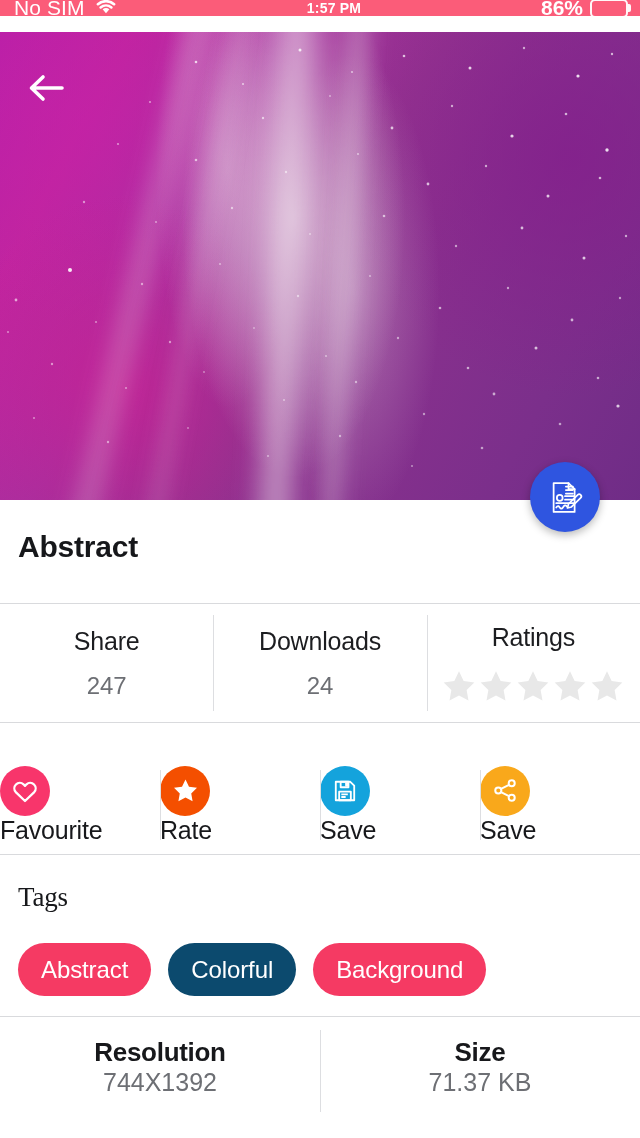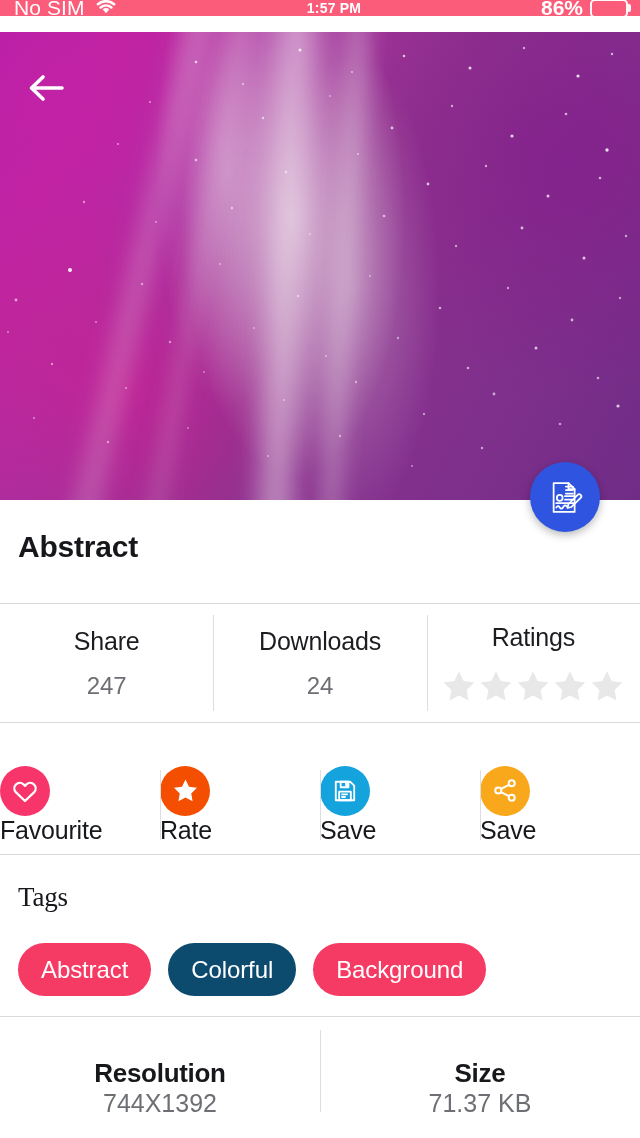--- a/index.html
+++ b/index.html
@@ -127,21 +127,21 @@
     letter-spacing:-.1px;
   }
 
   
   .meta{
     position:absolute; top:1018px; left:0; width:640px; height:120px;
     display:flex; background:#fff;
   }
   .meta-cell{
     flex:1; position:relative; display:flex; flex-direction:column;
-    align-items:center; justify-content:center; padding-top:19px; 
+    align-items:center; justify-content:flex-start; padding-top:19px; 
   }
   .meta-cell + .meta-cell::before{
     content:""; position:absolute; left:0; top:12px; height:82px; width:1px; background:#dddee1;
   }
   .meta-label{ font-size:26px; font-weight:700; color:#17181b; letter-spacing:-.3px; }
   .meta-value{ font-size:25px; color:#6d6f74; }
 </style>
 </head>
 <body>
 

